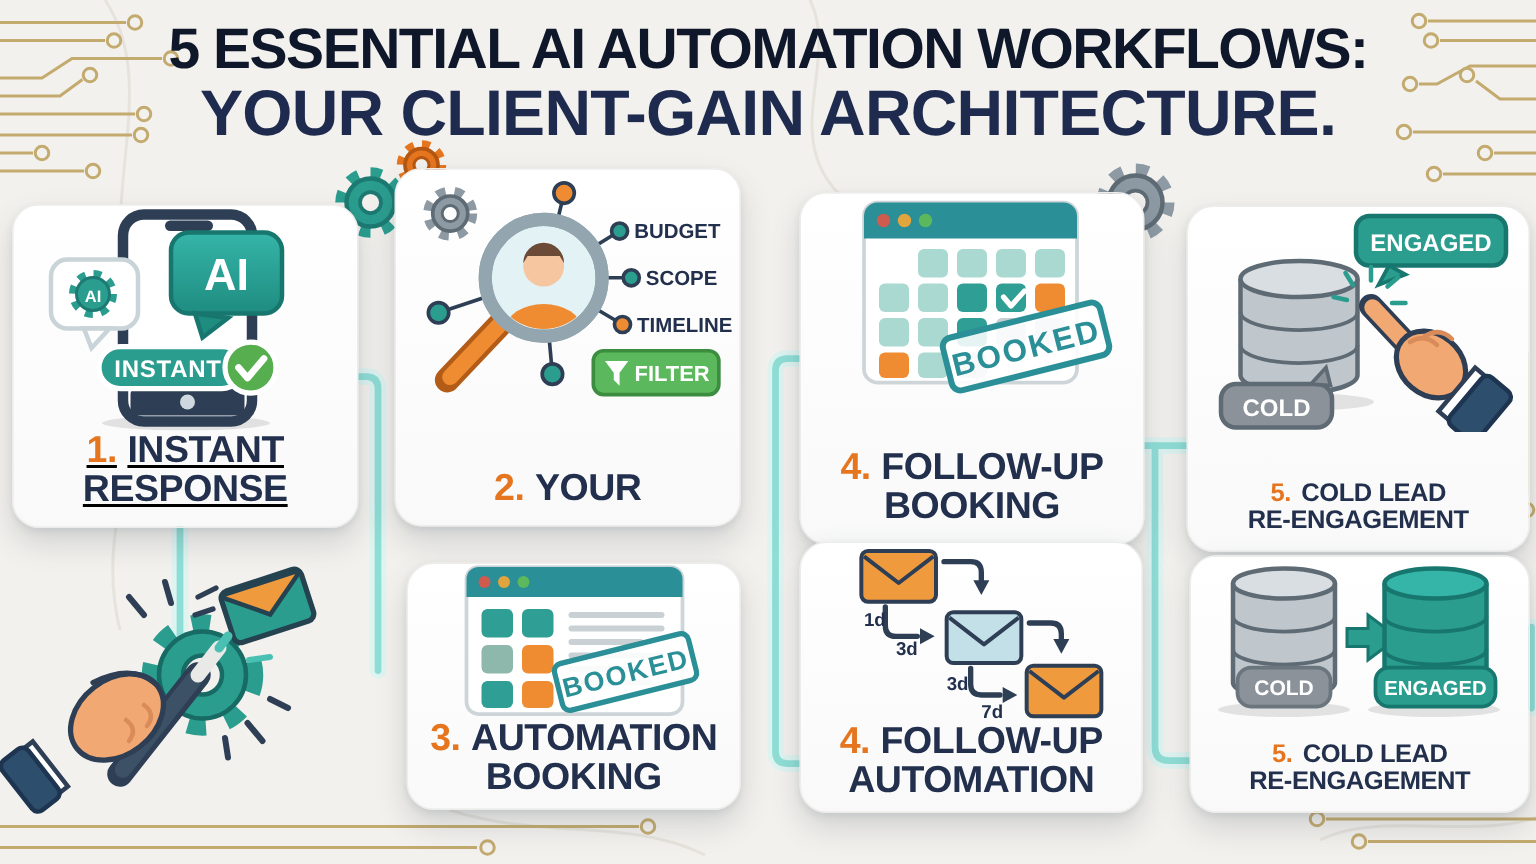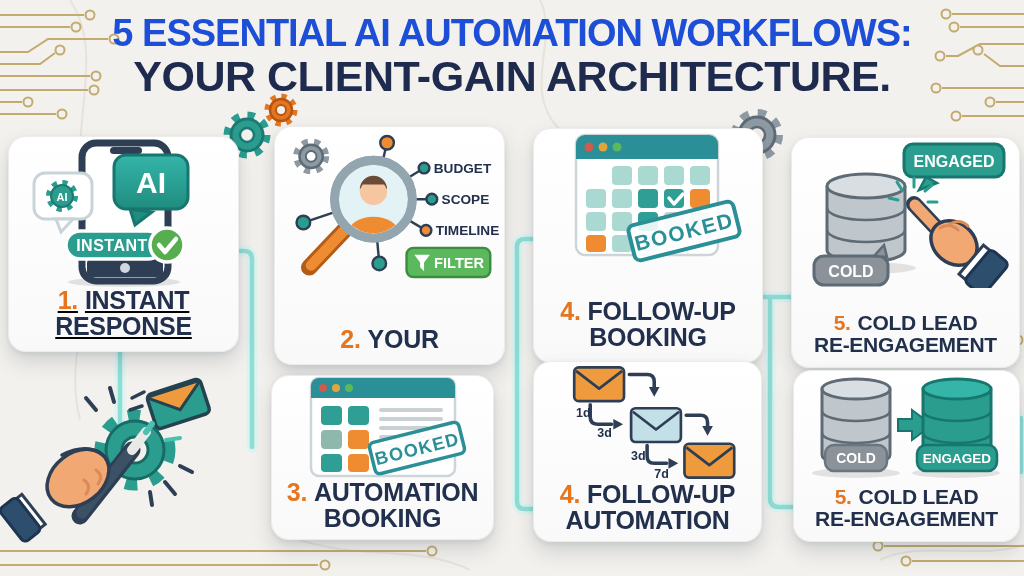--- a/index.html
+++ b/index.html
@@ -4,38 +4,38 @@
 <style>
   html,body{margin:0;padding:0;}
   body{width:1024px;height:576px;overflow:hidden;position:relative;
        background:#f3f1ed;font-family:"Liberation Sans","DejaVu Sans",sans-serif;}
   #stage{position:absolute;inset:0;width:1024px;height:576px;}
   svg{display:block;}
   .bgsvg{position:absolute;left:0;top:0;}
 
   
   .title{position:absolute;left:0;top:14px;width:1024px;text-align:center;line-height:1.04;}
-  .title .l1{font-size:38px;font-weight:bold;color:#1d4ed8;letter-spacing:-1px;}
+  .title .l1{font-size:38px;font-weight:bold;color:#0f172a;letter-spacing:-1px;}
   .title .l2{font-size:43px;font-weight:bold;color:#1e2b4f;letter-spacing:-0.5px;}
 
   
   .card{position:absolute;background:linear-gradient(180deg,#ffffff 0%,#f8f9f8 100%);
         border-radius:18px;border:1px solid #ececea;
         box-shadow:0 10px 20px rgba(70,85,100,.20),0 2px 5px rgba(70,85,100,.10);
         display:flex;flex-direction:column;align-items:center;justify-content:space-between;}
   .card .icon-wrap{flex:0 0 auto;display:flex;align-items:center;justify-content:center;}
   .card-label{text-align:center;font-weight:bold;color:#22304d;line-height:1.02;
               padding-bottom:12px;letter-spacing:-0.3px;}
   .card-label .num{color:#e5761f;margin-right:7px;}
-  .fs25{font-size:25px;} .fs21{font-size:21px;text-align:center;}
+  .fs25{font-size:25px;} .fs21{font-size:17px;text-align:center;}
 
   .svgtext{font-family:"Liberation Sans","DejaVu Sans",sans-serif;font-weight:bold;}
 
   #card-instant     {left:8px;  top:136px;width:229px;height:214px;text-decoration:underline;}
-  #card-leadqual    {left:263px;top:126px;width:229px;height:237px;margin-left:11px;}
+  #card-leadqual    {left:263px;top:112px;width:229px;height:237px;}
   #card-fubooking   {left:533px;top:128px;width:228px;height:233px;}
   #card-coldlead-top{left:791px;top:137px;width:227px;height:229px;}
   #card-autobooking {left:271px;top:375px;width:221px;height:163px;}
   #card-fusequences {left:533px;top:361px;width:227px;height:179px;}
   #card-coldlead-bot{left:793px;top:370px;width:225px;height:170px;}
 </style>
 </head>
 <body>
 
 <div id="stage">

